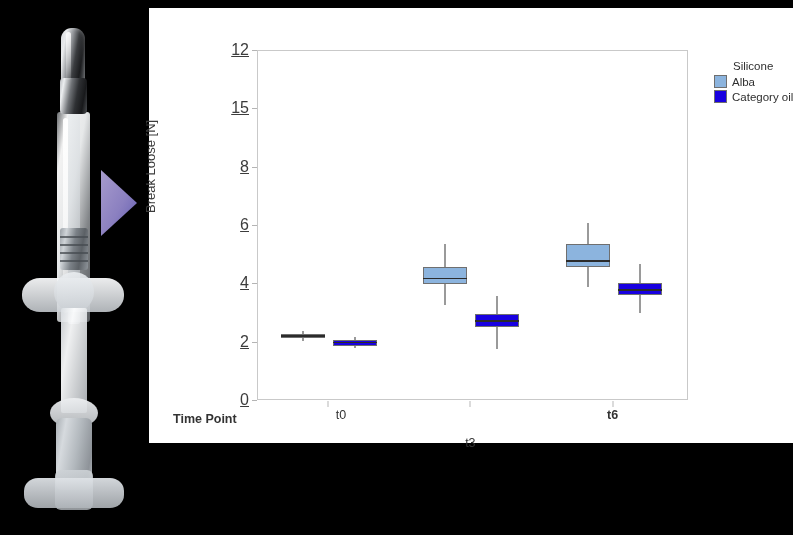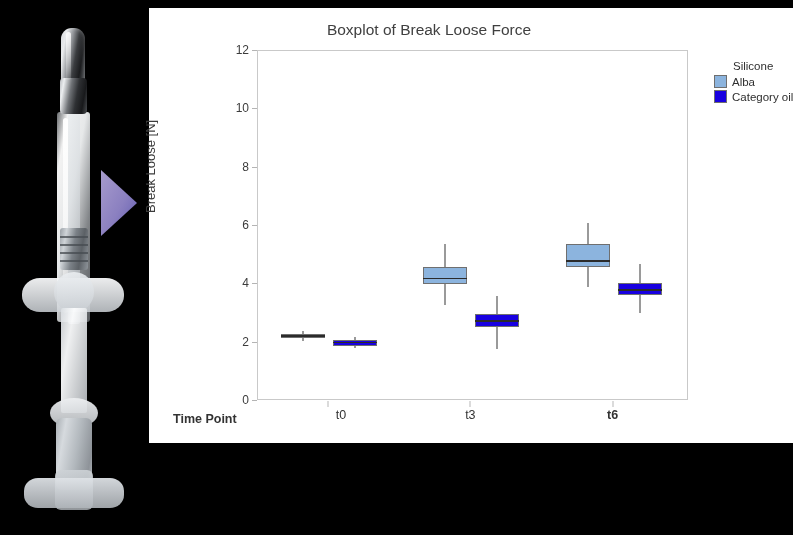--- a/index.html
+++ b/index.html
@@ -154,23 +154,24 @@
     height: 350px;
     border: 1px solid #c9c9c9;
     border-right: 1px solid #c9c9c9;
     background: #ffffff;
   }
   .ytick-label {
     position: absolute;
     right: 0;
     width: 26px;
     text-align: right;
-    font-size: 12px;
+    font-size: 16px;
     color: #3c3c3c;
     transform: translateY(-50%);
+    text-decoration: underline;
   }
   .ytick-mark {
     position: absolute;
     left: 100px;  
     width: 5px; height: 1px;
     background: #b4b4b4;
   }
   #ylabel {
     position: absolute;
     left: -6px;
@@ -257,47 +258,46 @@
             <stop offset="100%" stop-color="#5f5ab0"></stop>
           </linearGradient>
         </defs>
         <polygon points="0,2 36,35 0,68" fill="url(#arrowgrad)"></polygon>
       </svg>
     </div>
   </div>
 
   <div id="chart-panel">
 
-    <div id="chart-title">Boxplot of Break Loose Force</div>
 
     <div id="ylabel">Break Loose [N]</div>
 
     <div id="xaxis-title">Time Point</div>
 
     <div id="ytick-layer">
         <div class="ytick-label" style="top: 392px; right: 439px; left: 74px; width: 26px;">0</div>
         <div class="ytick-mark" style="top: 392px; left: 103px;"></div>
         <div class="ytick-label" style="top: 333.667px; right: 439px; left: 74px; width: 26px;">2</div>
         <div class="ytick-mark" style="top: 333.667px; left: 103px;"></div>
         <div class="ytick-label" style="top: 275.333px; right: 439px; left: 74px; width: 26px;">4</div>
         <div class="ytick-mark" style="top: 275.333px; left: 103px;"></div>
         <div class="ytick-label" style="top: 217px; right: 439px; left: 74px; width: 26px;">6</div>
         <div class="ytick-mark" style="top: 217px; left: 103px;"></div>
         <div class="ytick-label" style="top: 158.667px; right: 439px; left: 74px; width: 26px;">8</div>
         <div class="ytick-mark" style="top: 158.667px; left: 103px;"></div>
-        <div class="ytick-label" style="top: 100.333px; right: 439px; left: 74px; width: 26px;">10</div>
+        <div class="ytick-label" style="top: 100.333px; right: 439px; left: 74px; width: 26px;">15</div>
         <div class="ytick-mark" style="top: 100.333px; left: 103px;"></div>
         <div class="ytick-label" style="top: 42px; right: 439px; left: 74px; width: 26px;">12</div>
         <div class="ytick-mark" style="top: 42px; left: 103px;"></div>
       </div>
 
     <div id="xtick-layer">
         <div class="xtick-label" style="left: 192px;">t0</div>
         <div class="xtick-mark" style="left: 179.115px;"></div>
-        <div class="xtick-label" style="left: 321.345px;">t3</div>
+        <div class="xtick-label" style="left: 321.345px; margin-top: 28px;">t3</div>
         <div class="xtick-mark" style="left: 321.345px;"></div>
         <div class="xtick-label" style="left: 463.575px; font-weight: bold;">t6</div>
         <div class="xtick-mark" style="left: 463.575px;"></div>
       </div>
 
     <div id="plot-frame">
       <div id="boxes-layer">
           <div class="whisker-line" style="left: 45.115px; top: 280px; height: 10.2083px; width: 2px;"></div>
           <div class="box-rect" style="left: 45.115px; top: 282.917px; width: 44px; height: 4.375px; background: rgb(140, 180, 222);"></div>
           <div class="median-line" style="left: 45.115px; top: 284.45px; width: 44px;"></div>

